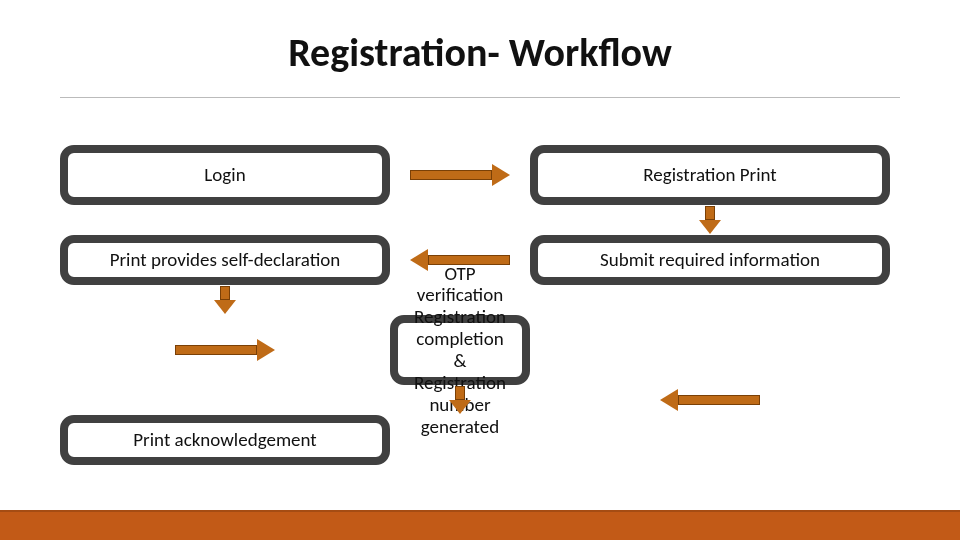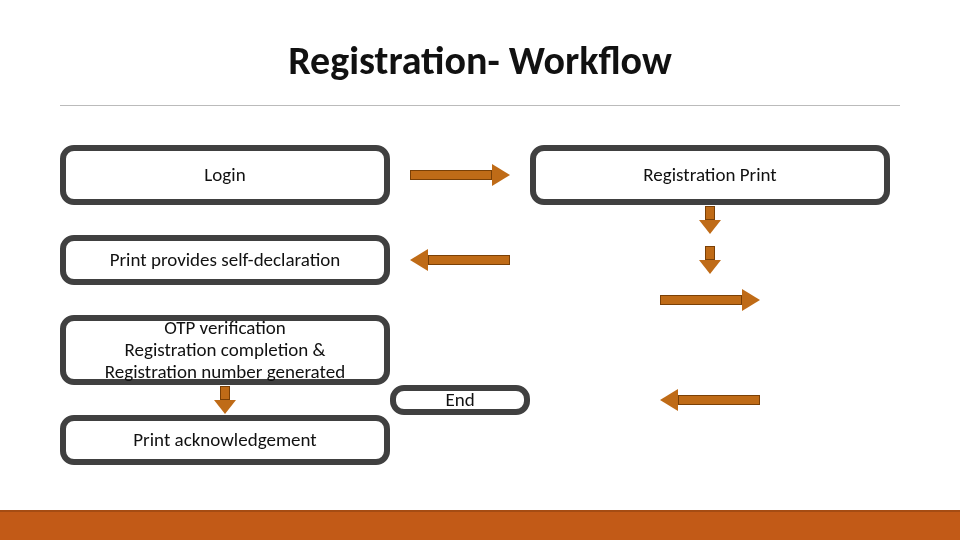--- a/index.html
+++ b/index.html
@@ -9,42 +9,42 @@
     background: #fff;
     font-family: Calibri, Arial, sans-serif;
     position: relative;
     overflow: hidden;
   }
   .title {
     text-align: center;
     font-size: 40px;
     font-weight: 600;
     color: #111;
-    padding-top: 36px;
+    padding-top: 28px;
   }
   .hr {
     border: none;
     border-top: 1px solid #bbb;
     margin: 20px 60px 0 60px;
   }
   .grid {
     position: absolute;
     top: 145px;
     left: 60px;
     right: 30px;
     display: grid;
     grid-template-columns: 330px 140px 360px;
     grid-template-rows: 60px 30px 50px 30px 70px 30px 50px;
     align-items: center;
     justify-items: center;
   }
   .node {
     width: 100%;
     height: 100%;
-    border: 6px solid #404040;
+    border: 8px solid #404040;
     border-radius: 14px;
     display: flex;
     align-items: center;
     justify-content: center;
     text-align: center;
     font-size: 19px;
     font-weight: 500;
     color: #111;
     padding: 4px 10px;
     line-height: 1.15;
@@ -124,20 +124,21 @@
   <div class="arrow-down">
     <div class="shaft"></div>
       <div class="head"></div>
   </div>
 
   <div class="node">Print provides self-declaration</div>
   <div class="arrow-left">
     <div class="head"></div>
       <div class="shaft"></div>
   </div>
+  <div class="node">Submit required information</div>
 
   <div class="arrow-down">
     <div class="shaft"></div>
       <div class="head"></div>
   </div>
   <div class="empty"></div>
   <div class="empty"></div>
 
   <div class="arrow-right">
     <div class="shaft"></div>
@@ -147,21 +148,20 @@
 Registration completion  &amp;
 Registration number generated</div>
 
   <div class="empty"></div>
   <div class="empty"></div>
   <div class="arrow-down">
     <div class="shaft"></div>
       <div class="head"></div>
   </div>
 
-  <div class="node">End</div>
   <div class="arrow-left">
     <div class="head"></div>
       <div class="shaft"></div>
   </div>
   <div class="node">Print acknowledgement</div>
 
 </div>
 
 <div class="footer-bar"></div>
 

